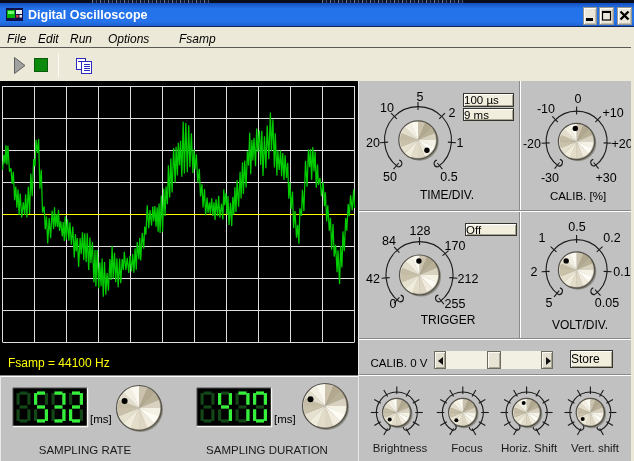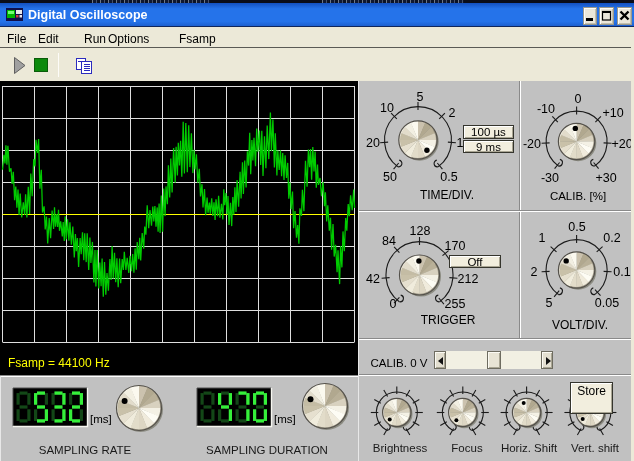--- a/index.html
+++ b/index.html
@@ -13,36 +13,36 @@
   border-bottom:1px solid #10275c; }
 #titleicon { position:absolute; left:6px; top:4px; }
 #titletext { position:absolute; left:28px; top:5px; color:#ffffff; font-size:12.5px; font-weight:bold; }
 .winbtn { position:absolute; top:4px; width:14px; height:18px; background:#ebe7da;
   border:1px solid #9a988c; box-shadow:inset 1px 1px 0 #fdfcf8, inset -1px -1px 0 #c2bfae; }
 #btnmin { left:583px; }
 #btnmax { left:599px; width:15px; }
 #btncls { left:617px; width:15px; }
 #menubar { position:absolute; left:0; top:28px; width:634px; height:20px; background:#ece9d8;
   border-bottom:1px solid #5a5a55; font-size:12px; color:#000; }
-#menubar span { position:absolute; top:4px; }
+#menubar span { position:absolute; top:4px;font-style:italic; }
 #toolbar { position:absolute; left:0; top:49px; width:634px; height:32px; background:#ece9d8; }
 #tb-sep { position:absolute; left:58px; top:4px; width:1px; height:24px; background:#b8b4a2; border-right:1px solid #fdfcf8; }
 #play { position:absolute; left:13px; top:7px; }
 #stopsq { position:absolute; left:34px; top:9px; width:14px; height:14px; background:#0c8a0c; border:1px solid #0a5c0a; }
 #scope { position:absolute; left:0; top:81px; }
 #rsvg { position:absolute; left:358px; top:81px; }
 #bsvg { position:absolute; left:0; top:375px; }
 #rightborder { position:absolute; left:631px; top:27px; width:3px; height:434px; background:#ece9d8; }
 .btn3d { position:absolute; background:#f2eede; border:1px solid #35352d;
   box-shadow:inset 1px 1px 0 #ffffff, inset -1px -1px 0 #a9a593;
-  font-size:11.5px; color:#000; text-align:center; font-family:"Liberation Sans",sans-serif;margin-top:32px; }
+  font-size:11.5px; color:#000; text-align:left; font-family:"Liberation Sans",sans-serif; }
 #b100 { left:463px; top:93px;  width:51px; height:13.5px; line-height:12px; }
 #b1ms { left:463px; top:107.5px; width:51px; height:13.5px; line-height:12px; }
-#boff { left:449px; top:222.5px; width:52px; height:13.5px; line-height:12px; }
-#bstore { left:570px; top:350px; width:43px; height:32px; line-height:16px; font-size:12px; }
+#boff { left:465px; top:222.5px; width:52px; height:13.5px; line-height:12px; }
+#bstore { left:570px; top:350px; width:43px; height:18px; line-height:16px; font-size:12px; }
 
 #sb { position:absolute; left:434px; top:351px; width:119px; height:18px; background:#f2f0e3; }
 .sbbtn { position:absolute; top:0; width:12px; height:18px; background:#e3dfd0;
   border:1px solid #6e6c60; box-shadow:inset 1px 1px 0 #fbfaf3, inset -1px -1px 0 #a9a593; }
 #sbl { left:0; }
 #sbr { right:0; }
 .arr { position:absolute; top:5px; width:0; height:0; }
 #sbl .arr { left:3px; border-right:5px solid #111; border-top:4px solid transparent; border-bottom:4px solid transparent; }
 #sbr .arr { left:4px; border-left:5px solid #111; border-top:4px solid transparent; border-bottom:4px solid transparent; }
 #sbthumb { position:absolute; left:53px; top:0; width:14px; height:18px; background:#e8e4d5;
@@ -77,21 +77,21 @@
     </div>
     <div class="winbtn" id="btncls">
       <svg width="13" height="16" viewBox="0 0 13 16">
           <path d="M2.5,3.5 L10.5,11.5 M10.5,3.5 L2.5,11.5" stroke="#000" stroke-width="2.4"></path>
         </svg>
     </div>
   </div>
   <div id="menubar">
     <span style="left:7px">File</span>
     <span style="left:38px">Edit</span>
-    <span style="left:84px">Run</span>
+    <span style="left:70px">Run</span>
     <span style="left:108px">Options</span>
     <span style="left:179px">Fsamp</span>
   </div>
   <div id="toolbar">
     <svg id="play" width="14" height="19" viewBox="0 0 14 19">
       <polygon points="1.5,1.5 12,9.5 1.5,17.5" fill="#a0a0a0" stroke="#606060" stroke-width="1"></polygon>
     </svg>
     <div id="stopsq"></div>
     <div id="tb-sep"></div>
     <svg width="19" height="16" viewBox="0 0 19 16" style="position:absolute;left:75px;top:9px" shape-rendering="crispEdges">

